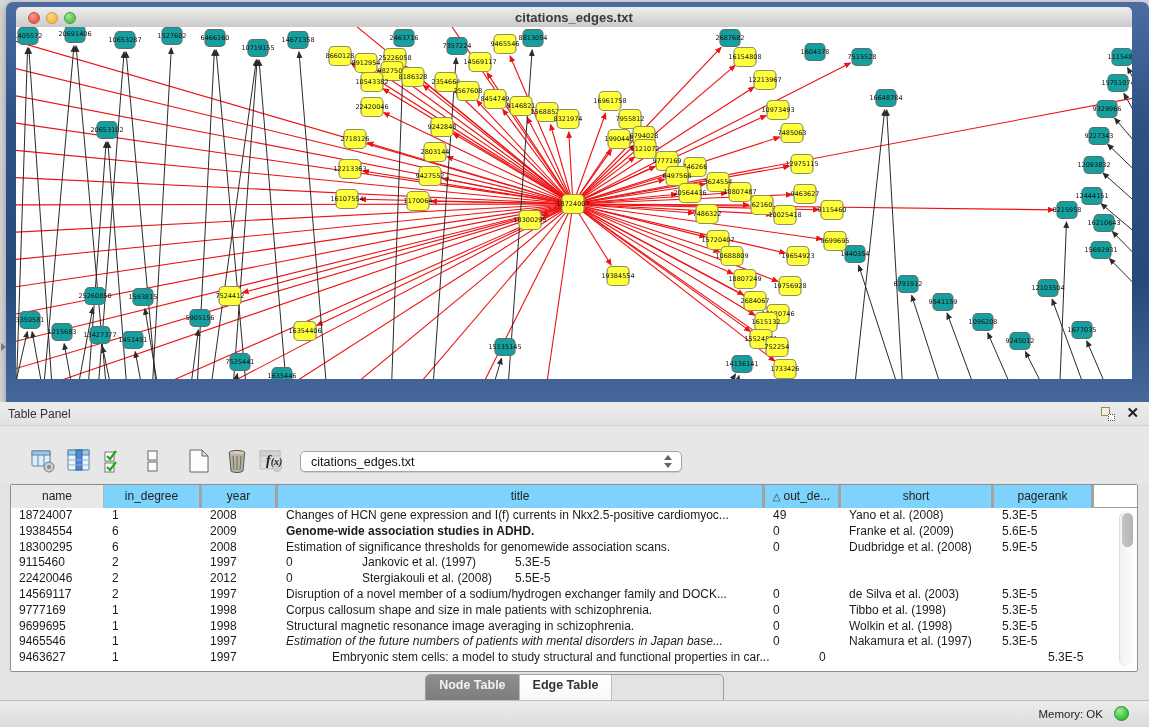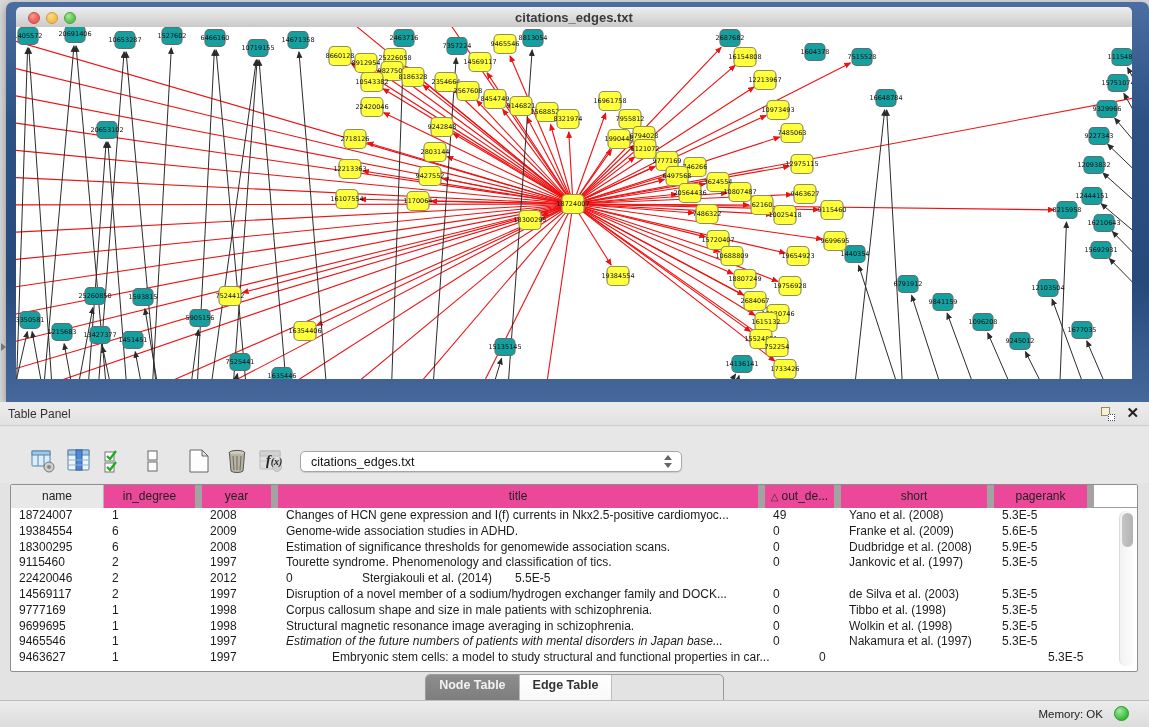--- a/index.html
+++ b/index.html
@@ -50,21 +50,21 @@
     border:1px solid #a6a6a6; border-radius:5px; box-shadow:0 1px 1px rgba(0,0,0,.12); }
   .combo .val { position:absolute; left:10px; top:3px; font-size:12.5px; color:#111; }
   .combo .arrows { position:absolute; right:9px; top:3px; }
   .combo .arrows .up { width:0;height:0;border-left:4px solid transparent;border-right:4px solid transparent;border-bottom:5px solid #666; margin-bottom:3px;}
   .combo .arrows .dn { width:0;height:0;border-left:4px solid transparent;border-right:4px solid transparent;border-top:5px solid #666;}
 
   .table-box { position:absolute; left:10px; top:82px; width:1128px; height:188px;
     background:#fff; border:1px solid #8f8f8f; border-radius:2px; overflow:hidden; }
   .thead { display:flex; height:23px; border-bottom:1px solid #9e9e9e; background:#fff; }
   .th { height:23px; font-size:12px; color:#222; text-align:center; line-height:22px;
-    background:#ec4899; border-right:7px solid #a3a3a3; overflow:hidden; white-space:nowrap; flex:none; }
+    background:#7dd3fc; border-right:3px solid #a3a3a3; overflow:hidden; white-space:nowrap; flex:none; }
   .th.muted { background:#e8e8e8; border-right:1px solid #b5b5b5; }
   .th .sort-tri { font-size:10px; margin-right:3px; color:#333; }
   .tbody { position:relative; }
   .tr { display:flex; height:15.8px; }
   .td { flex:none; font-size:12px; color:#1b1b1b; line-height:15.8px; white-space:nowrap;
     overflow:hidden; padding-left:8px; }
   .vscroll { position:absolute; right:3px; top:26px; width:15px; height:155px;
     background:linear-gradient(90deg,#f2f2f2,#fdfdfd); border-left:1px solid #dcdcdc; border-radius:7px;}
   .vthumb { position:absolute; left:2px; top:2px; width:11px; height:34px; background:linear-gradient(90deg,#c6c6c6,#b3b3b3); border-radius:6px; }
 
@@ -548,49 +548,48 @@
             <div class="td" style="width: 76px;">2008</div>
             <div class="td" style="width: 487px;">Changes of HCN gene expression and I(f) currents in Nkx2.5-positive cardiomyoc...</div>
             <div class="td" style="width: 76px;">49</div>
             <div class="td" style="width: 153px;">Yano et al. (2008)</div>
             <div class="td" style="width: 100px;">5.3E-5</div>
           </div>
           <div class="tr">
             <div class="td" style="width: 93px;">19384554</div>
             <div class="td" style="width: 98px;">6</div>
             <div class="td" style="width: 76px;">2009</div>
-            <div class="td" style="width: 487px;">Genome-wide association studies in ADHD.</div>
+            <div class="td" style="width: 487px; font-weight: bold;">Genome-wide association studies in ADHD.</div>
             <div class="td" style="width: 76px;">0</div>
             <div class="td" style="width: 153px;">Franke et al. (2009)</div>
             <div class="td" style="width: 100px;">5.6E-5</div>
           </div>
           <div class="tr">
             <div class="td" style="width: 93px;">18300295</div>
             <div class="td" style="width: 98px;">6</div>
             <div class="td" style="width: 76px;">2008</div>
             <div class="td" style="width: 487px;">Estimation of significance thresholds for genomewide association scans.</div>
             <div class="td" style="width: 76px;">0</div>
             <div class="td" style="width: 153px;">Dudbridge et al. (2008)</div>
             <div class="td" style="width: 100px;">5.9E-5</div>
           </div>
           <div class="tr">
             <div class="td" style="width: 93px;">9115460</div>
             <div class="td" style="width: 98px;">2</div>
             <div class="td" style="width: 76px;">1997</div>
-            <div class="td" style="width: 487px;">Tourette syndrome. Phenomenology and classification of tics.</div>
             <div class="td" style="width: 76px;">0</div>
             <div class="td" style="width: 153px;">Jankovic et al. (1997)</div>
             <div class="td" style="width: 100px;">5.3E-5</div>
           </div>
           <div class="tr">
             <div class="td" style="width: 93px;">22420046</div>
             <div class="td" style="width: 98px;">2</div>
             <div class="td" style="width: 76px;">2012</div>
             <div class="td" style="width: 76px;">0</div>
-            <div class="td" style="width: 153px;">Stergiakouli et al. (2014)</div>
+            <div class="td" style="width: 153px;">Stergiakouli et al. (2008)</div>
             <div class="td" style="width: 100px;">5.5E-5</div>
           </div>
           <div class="tr">
             <div class="td" style="width: 93px;">14569117</div>
             <div class="td" style="width: 98px;">2</div>
             <div class="td" style="width: 76px;">1997</div>
             <div class="td" style="width: 487px;">Disruption of a novel member of a sodium/hydrogen exchanger family and DOCK...</div>
             <div class="td" style="width: 76px;">0</div>
             <div class="td" style="width: 153px;">de Silva et al. (2003)</div>
             <div class="td" style="width: 100px;">5.3E-5</div>

